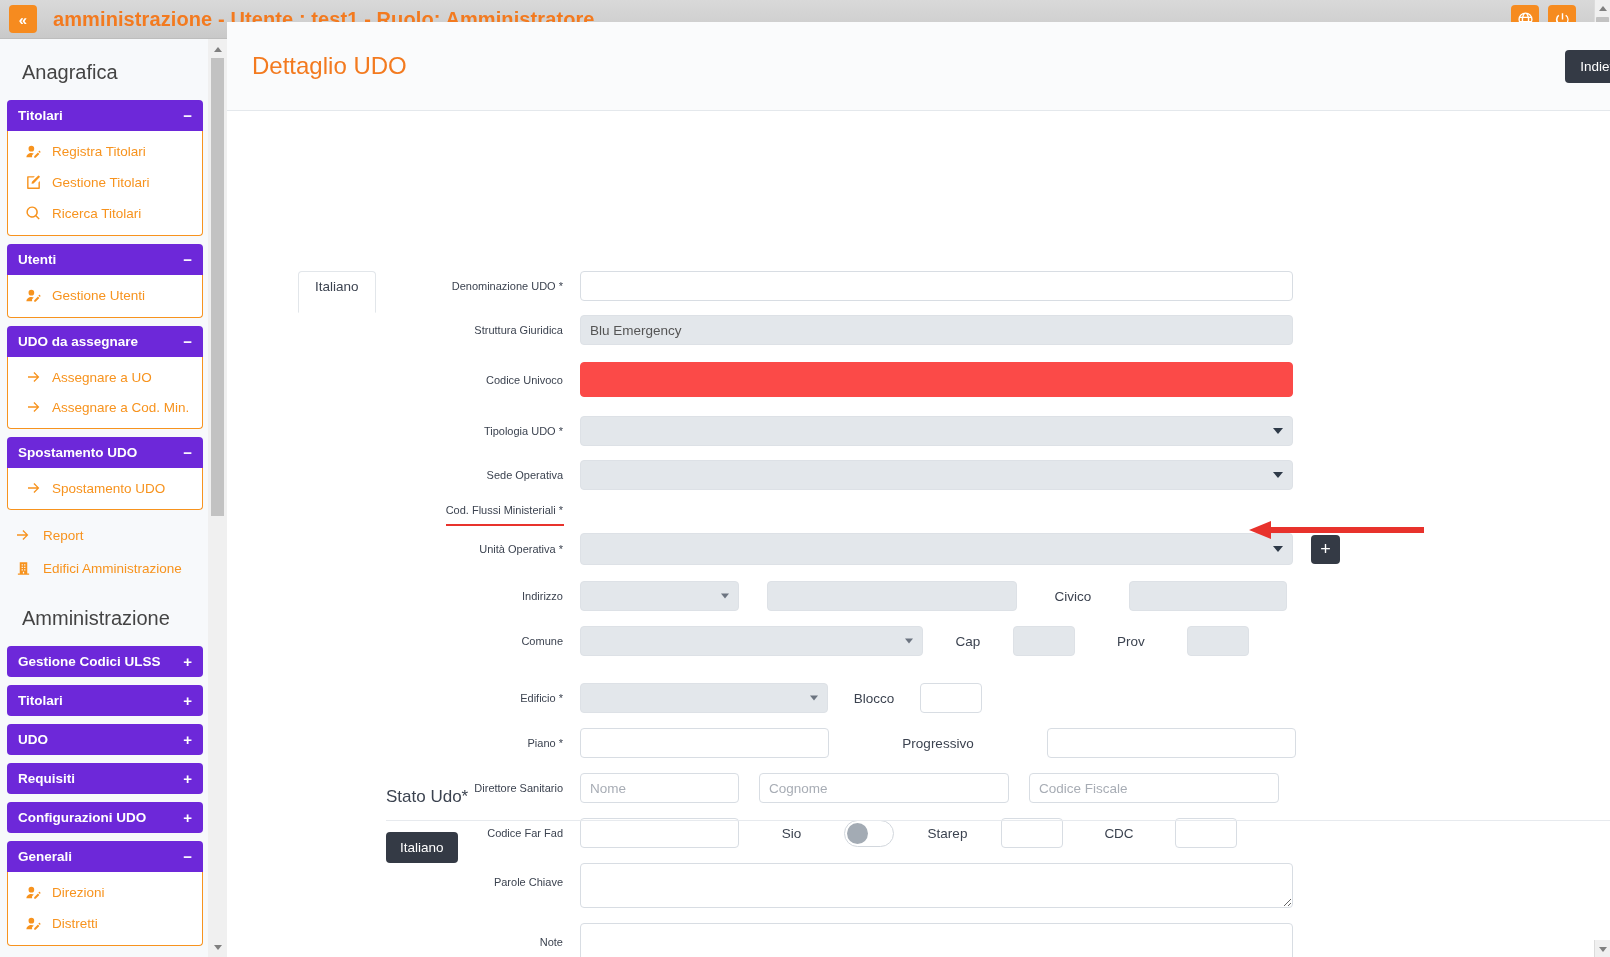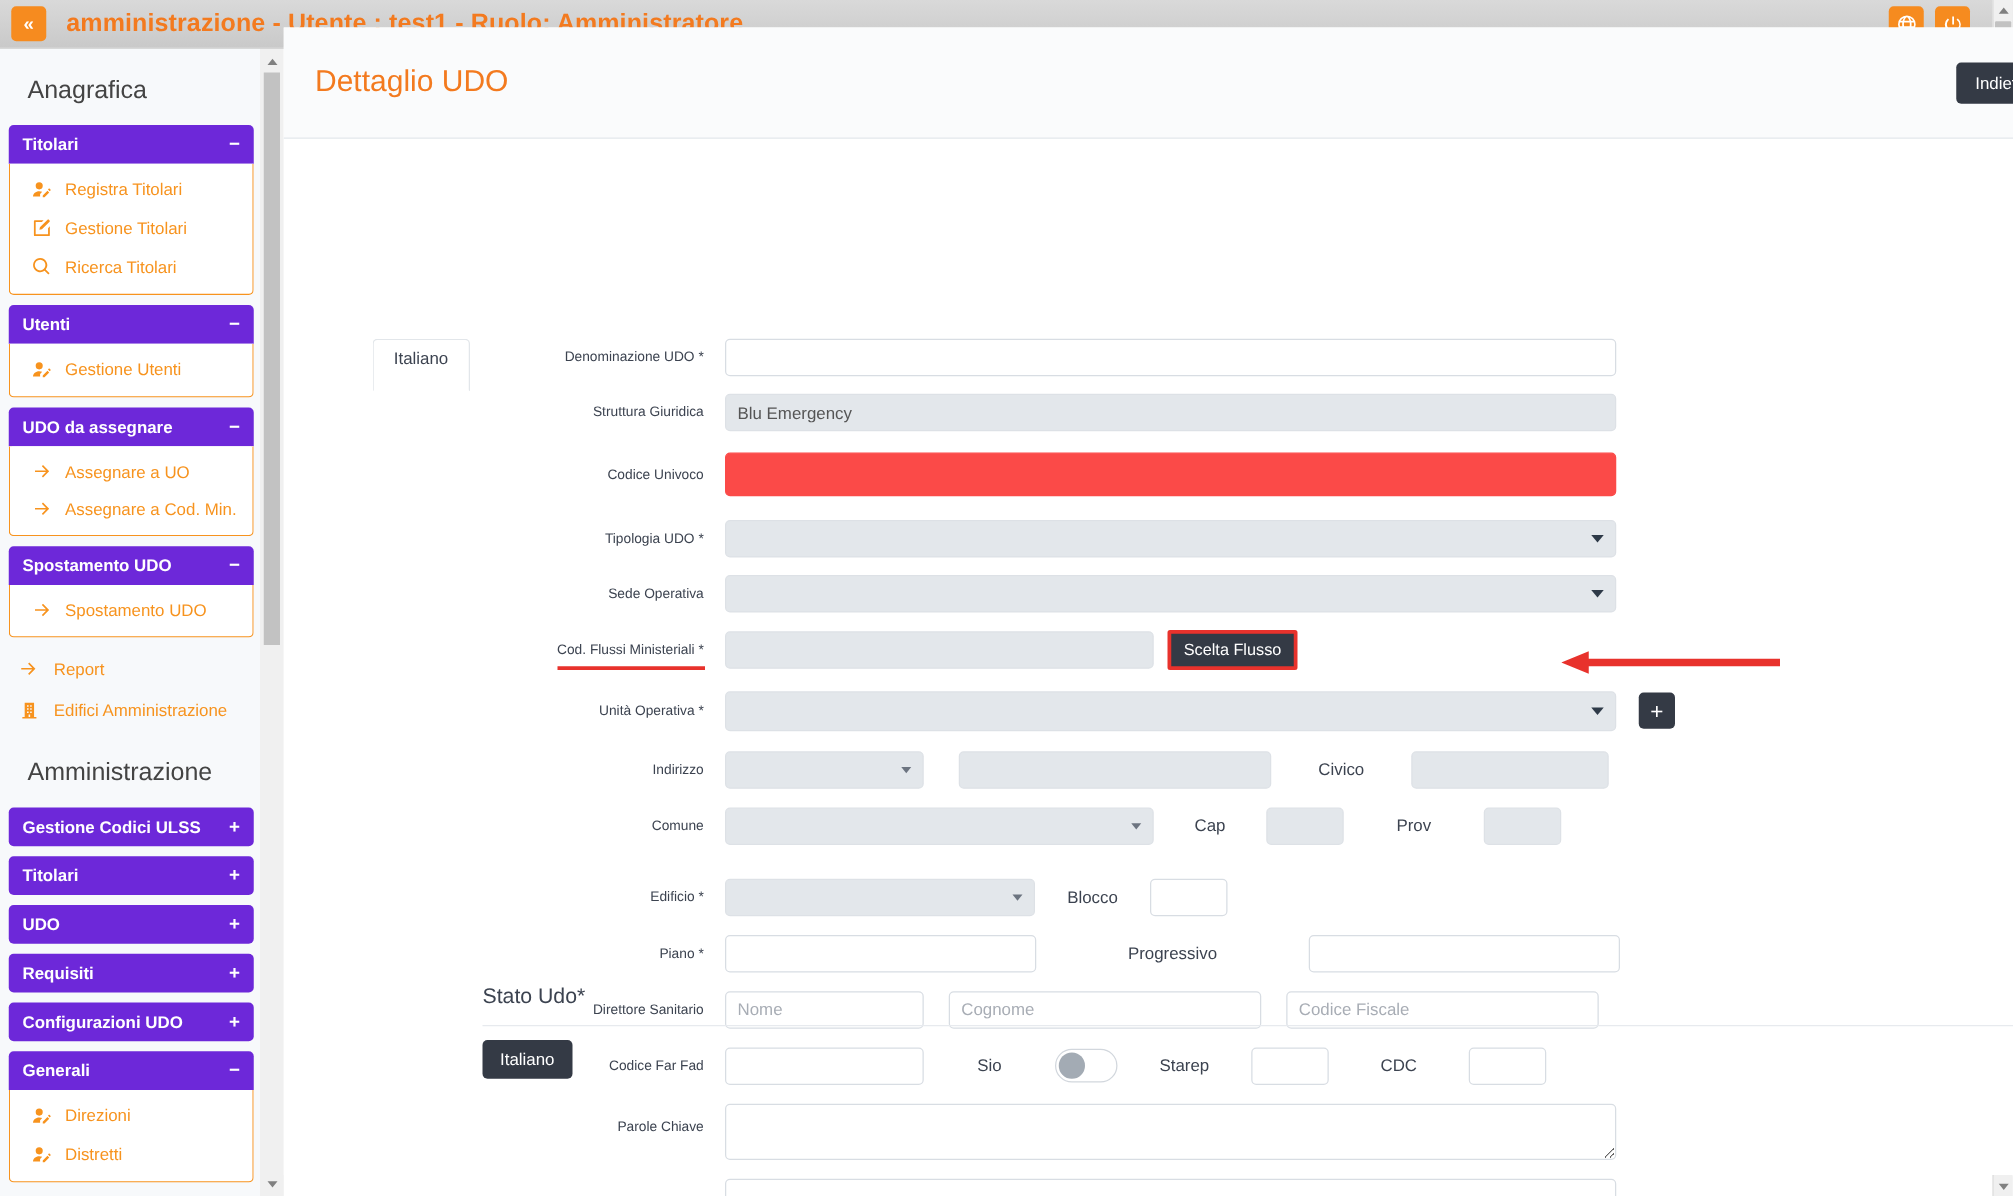--- a/index.html
+++ b/index.html
@@ -501,24 +501,20 @@
             <span></span>
             <span class="caret"></span>
           </div>
         </div>
       </div>
 
       <div class="frow" style="margin-bottom:17px;">
         <div class="flabel underline">
           <span class="und">Cod. Flussi Ministeriali *</span>
         </div>
-        <div class="fctl" style="gap:11px;">
-          <input class="inp gray" style="width: 343px;" readonly="" value="">
-          <button class="btn-scelta">Scelta Flusso</button>
-        </div>
       </div>
 
       <div class="frow" style="margin-bottom:16px;">
         <div class="flabel">Unità Operativa *</div>
         <div class="fctl" style="gap:18px;">
           <div class="sel" style="width:713px;height:32px;">
             <span></span>
             <span class="caret"></span>
           </div>
           <button class="btn-plus">+</button>

